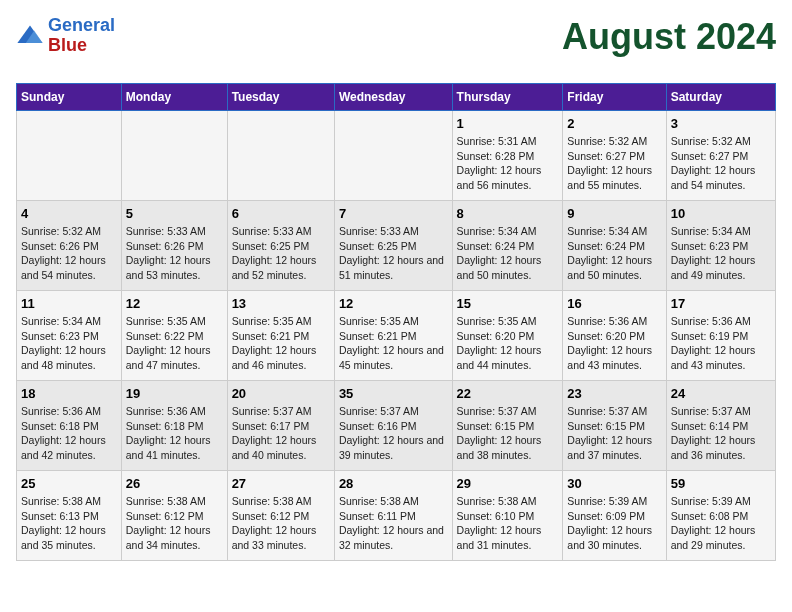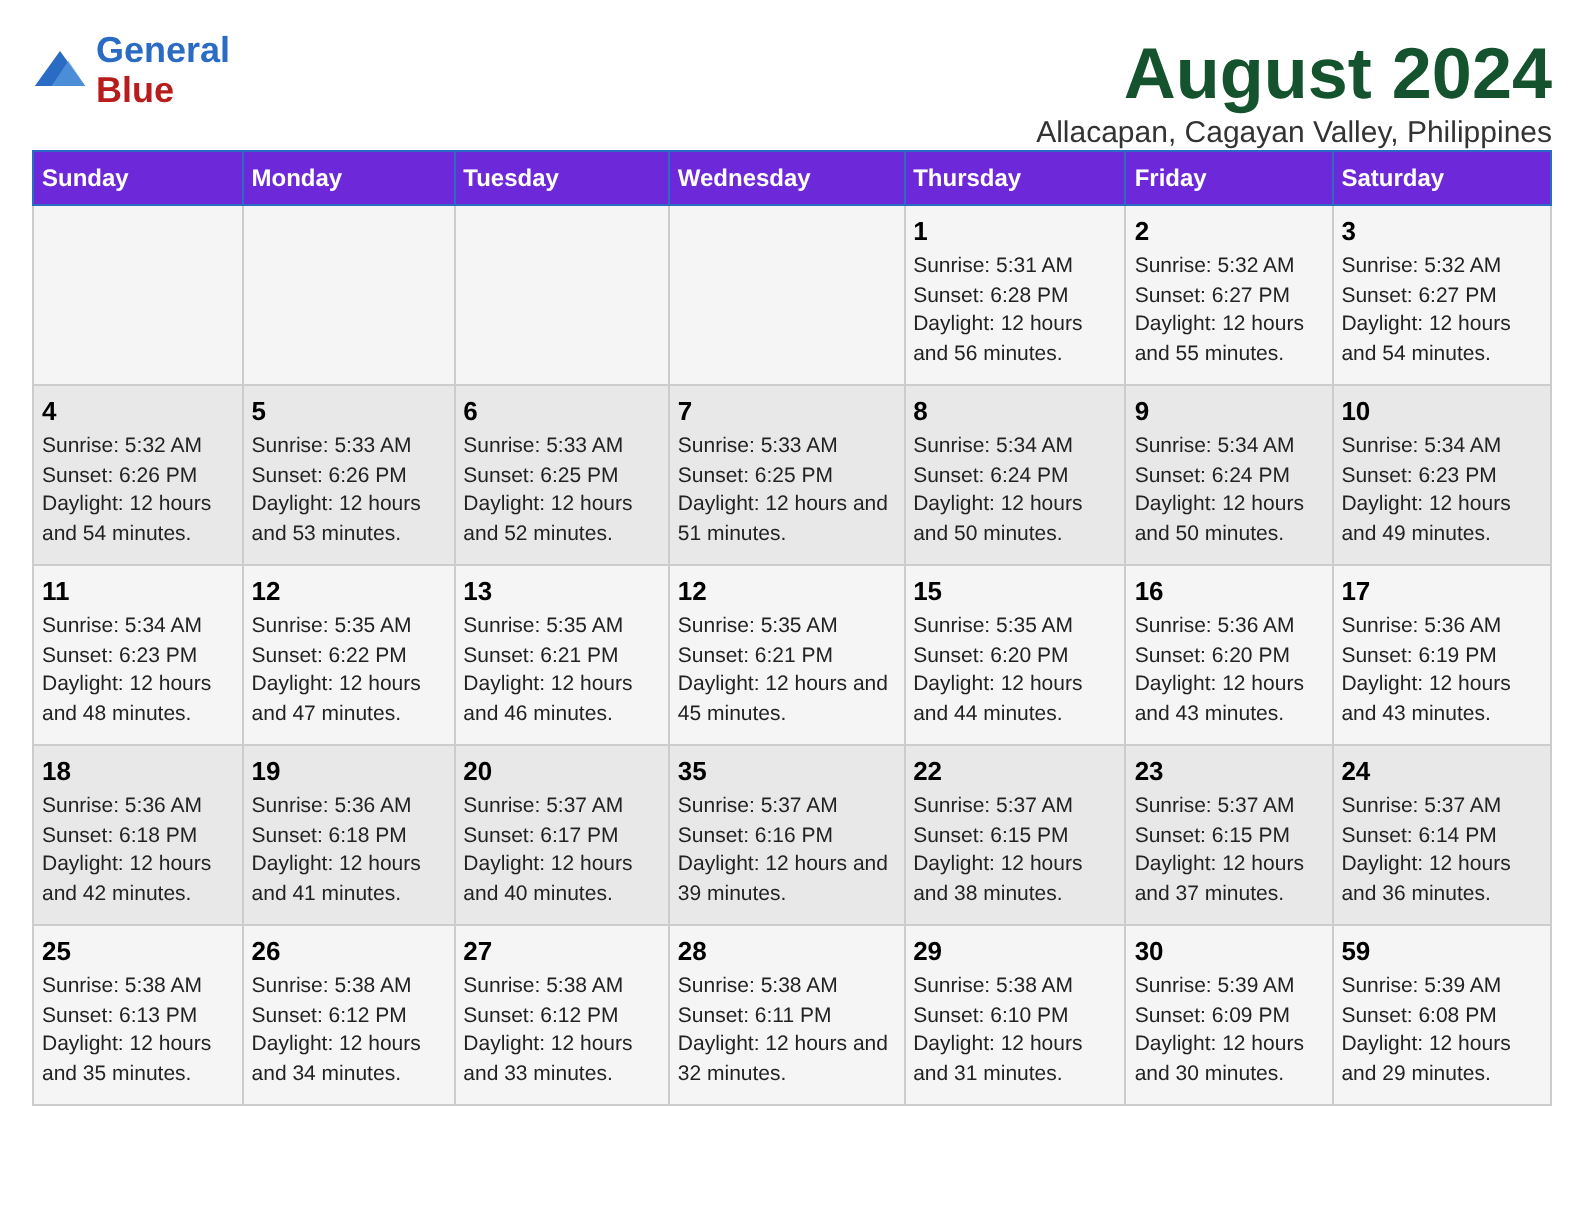--- a/index.html
+++ b/index.html
@@ -7,21 +7,21 @@
       font-family: Arial, sans-serif;
       background: #fff;
       width: 792px;
       min-height: 612px;
       padding: 16px;
     }
     .header {
       display: flex;
       justify-content: space-between;
       align-items: flex-start;
-      margin-bottom: 0;
+      margin-bottom: 25px;
     }
     .logo {
       display: flex;
       align-items: center;
       gap: 4px;
     }
     .logo-text {
       font-size: 18px;
       font-weight: bold;
       color: #1a1a1a;
@@ -45,21 +45,21 @@
     .subtitle {
       font-size: 15px;
       color: #333;
     }
     table {
       width: 100%;
       border-collapse: collapse;
       font-size: 11px;
     }
     thead tr {
-      background-color: #6d28d9;
+      background-color: #4c1d95;
       color: #fff;
     }
     thead th {
       padding: 6px 4px;
       text-align: left;
       font-size: 12px;
       font-weight: bold;
       border: 1px solid #2a6bc4;
     }
     tbody tr {
@@ -98,21 +98,20 @@
       <polygon points="20,5 38,30 2,30" fill="#2a6bc4"></polygon>
       <polygon points="26,12 38,30 14,30" fill="#5a9de0" opacity="0.7"></polygon>
     </svg>
     <div class="logo-text">
       <div><span>General</span></div>
       <div style="color:#b91c1c;">Blue</div>
     </div>
   </div>
   <div class="title-section">
     <div class="main-title">August 2024</div>
-    <div class="subtitle">Allacapan, Cagayan Valley, Philippines</div>
   </div>
 </div>
 
 <table>
   <thead>
     <tr>
       <th>Sunday</th>
       <th>Monday</th>
       <th>Tuesday</th>
       <th>Wednesday</th>

